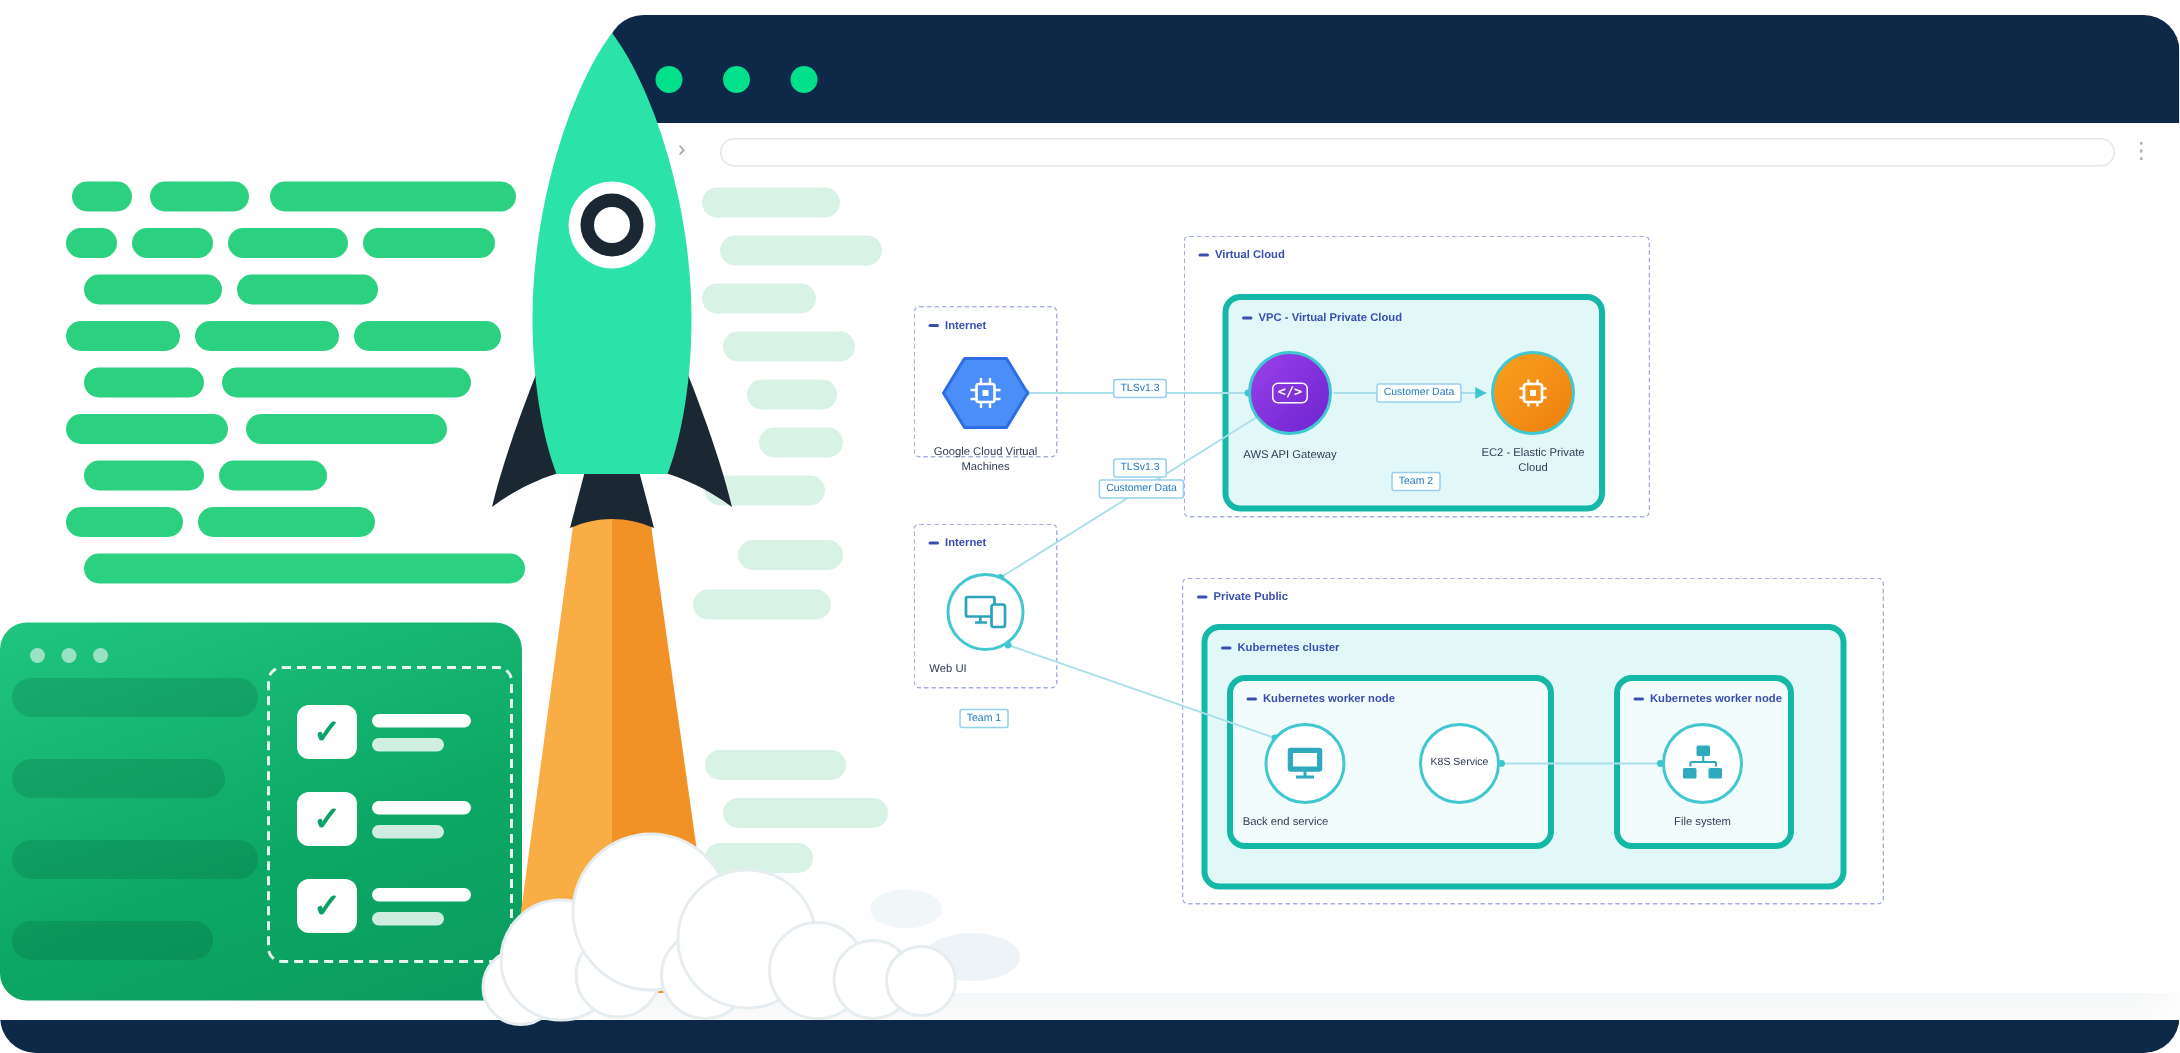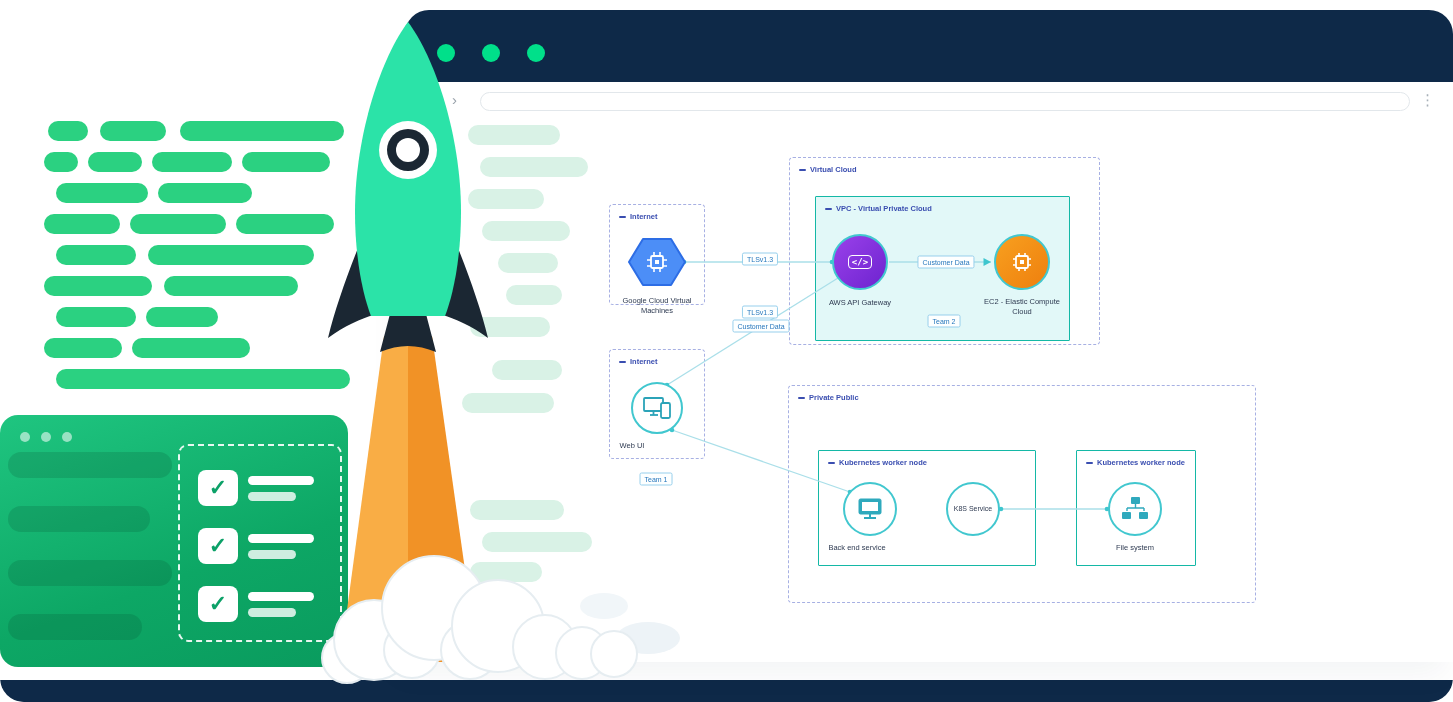--- a/index.html
+++ b/index.html
@@ -19,21 +19,21 @@
   .logo{position:absolute;right:30px;top:50%;transform:translateY(-50%);color:#fff;display:flex;align-items:center;}
   .logo .txt{font-size:33px;font-weight:700;letter-spacing:.2px;}
   .logo .mark{font-size:30px;font-weight:800;letter-spacing:-4px;margin-left:2px;}
   .chrome-arrow{position:absolute;left:452px;top:91px;font-size:15px;color:#98a1aa;z-index:11;}
   .urlbar{position:absolute;left:480px;top:92px;width:930px;height:19px;border:1px solid #e2e7eb;
           border-radius:10px;background:#fff;z-index:11;box-sizing:border-box;outline:none;padding:0 10px;font-size:10px;}
   .kebab{position:absolute;left:1420px;top:91px;font-size:15px;color:#a7b0b8;z-index:11;}
 
   
   .zone{position:absolute;border:1px dashed #a7b0e3;border-radius:4px;z-index:12;box-sizing:border-box;}
-  .group{position:absolute;border:1px solid #14b8a6;border-radius:1px;background:#e2f8f8;z-index:12;box-sizing:border-box;}
+  .group{position:absolute;border:4px solid #14b8a6;border-radius:12px;background:#e2f8f8;z-index:12;box-sizing:border-box;}
   .group.worker{background:rgba(255,255,255,.6);text-align:center;}
   .blabel{position:absolute;left:9px;top:7px;display:flex;align-items:center;gap:4px;
           font-size:7.5px;font-weight:700;color:#3a4eb0;white-space:nowrap;}
   .dash{width:7px;height:2px;background:#3a4eb0;border-radius:1px;flex:none;}
   .links{position:absolute;left:600px;top:150px;z-index:13;pointer-events:none;}
   .node-circle{position:absolute;border-radius:50%;background:#fff;border:2px solid #41c7cf;
                display:flex;align-items:center;justify-content:center;box-sizing:border-box;z-index:14;}
   .node-circle.purple{background:linear-gradient(135deg,#9a41ea,#6d23cf);}
   .node-circle.orange{background:linear-gradient(135deg,#f8a01f,#ee7f0e);}
   .code-badge{border:1.3px solid #fff;border-radius:4px;padding:1px 3px;color:#fff;font-size:9px;
@@ -161,20 +161,26 @@
       <span>Private Public</span>
     </div>
   </div>
 
   <div class="group" style="left:815px;top:196px;width:255px;height:145px">
     <div class="blabel">
       <span class="dash"></span>
       <span>VPC - Virtual Private Cloud</span>
     </div>
   </div>
+  <div class="group" style="left:801px;top:416px;width:430px;height:177px">
+    <div class="blabel">
+      <span class="dash"></span>
+      <span>Kubernetes cluster</span>
+    </div>
+  </div>
   <div class="group worker" style="left:818px;top:450px;width:218px;height:116px">
     <div class="blabel">
       <span class="dash"></span>
       <span>Kubernetes worker node</span>
     </div>
   </div>
   <div class="group worker" style="left:1076px;top:450px;width:120px;height:116px">
     <div class="blabel">
       <span class="dash"></span>
       <span>Kubernetes worker node</span>
@@ -226,21 +232,21 @@
   </div>
   <div class="node-label" style="left:815px;top:298px;width:90px">AWS API Gateway</div>
 
   <div class="node-circle orange" style="left:994px;top:234px;width:56px;height:56px">
     <svg width="24" height="24" viewBox="0 0 24 24">
       <rect x="6" y="6" width="12" height="12" rx="1.5" fill="none" stroke="#fff" stroke-width="1.8"></rect>
       <rect x="10" y="10" width="4" height="4" fill="#fff"></rect>
       <path d="M9,6V3 M15,6V3 M9,18V21 M15,18V21 M6,9H3 M6,15H3 M18,9H21 M18,15H21" stroke="#fff" stroke-width="1.6"></path>
     </svg>
   </div>
-  <div class="node-label" style="left:980px;top:297px;width:84px">EC2 - Elastic Compute Cloud</div>
+  <div class="node-label" style="left:980px;top:297px;width:84px">EC2 - Elastic Private Cloud</div>
 
   <div class="node-circle" style="left:843px;top:482px;width:54px;height:54px">
     <svg width="28" height="24" viewBox="0 0 28 24">
       <rect x="3" y="2" width="22" height="15" rx="1.5" fill="#2fa9bd" stroke="#2fa9bd" stroke-width="1"></rect>
       <rect x="6" y="5" width="16" height="9" fill="#fff"></rect>
       <path d="M14,17V21 M8,21H20" stroke="#2fa9bd" stroke-width="2"></path>
     </svg>
   </div>
   <div class="node-label" style="left:812px;top:543px;width:90px">Back end service</div>
 

